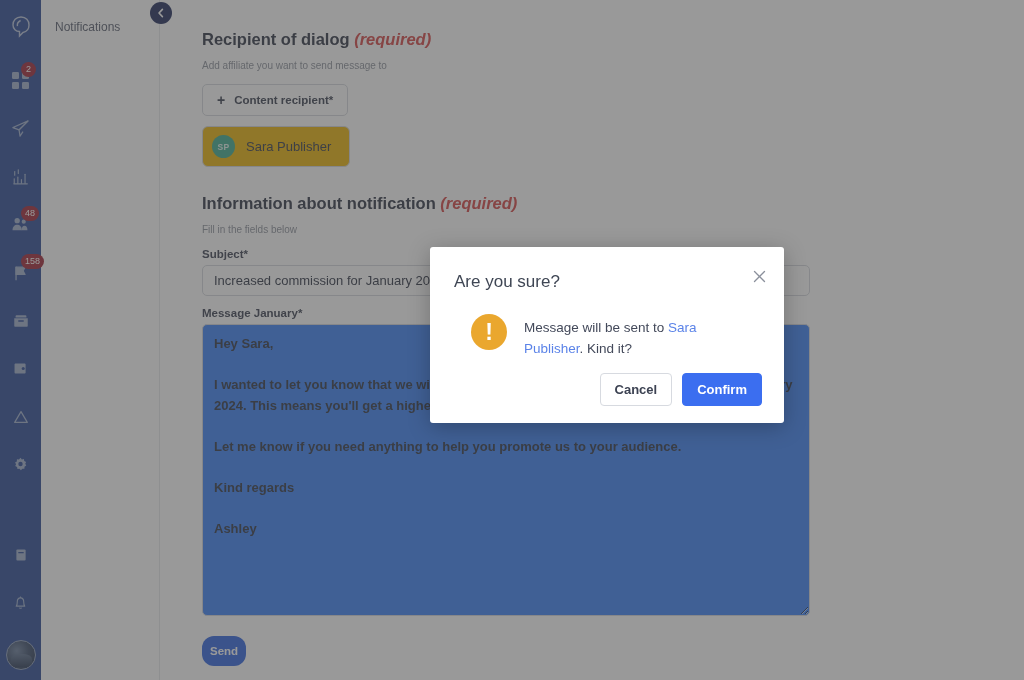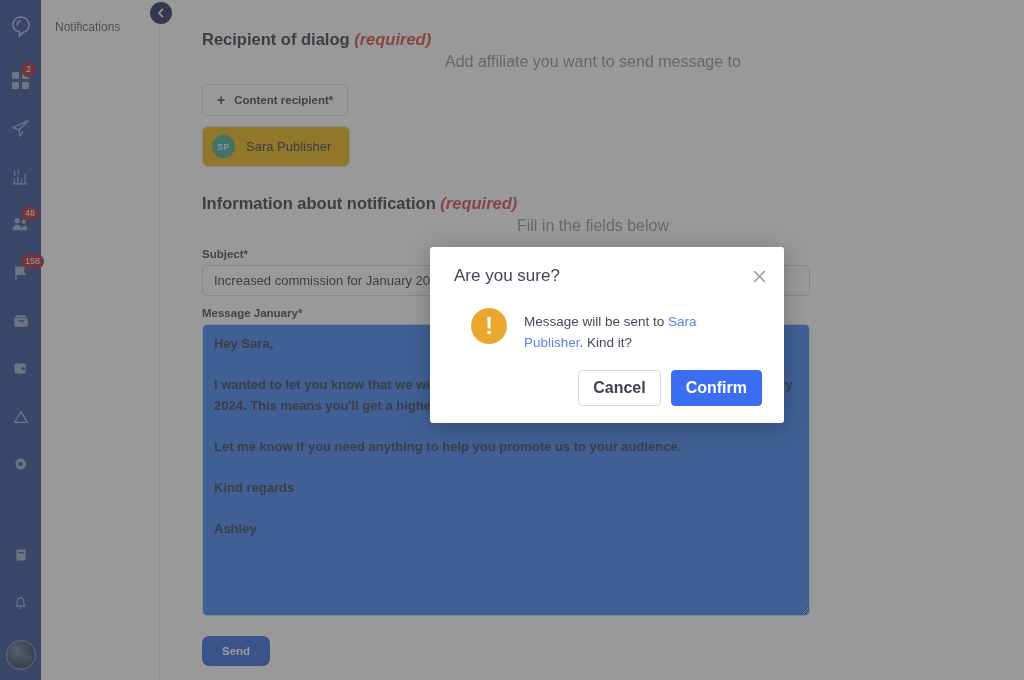--- a/index.html
+++ b/index.html
@@ -122,24 +122,23 @@
     font-weight: 600;
     color: #2f3545;
     margin: 0 0 4px 0;
   }
   .sec-title .req {
     color: #d64545;
     font-style: italic;
     font-weight: 600;
   }
   .sec-sub {
-    font-size: 16px;
+    font-size: 10px;
     color: #8d929c;
-    margin: 4px 0 13px 0;
-    text-align: center;
+    margin: 11px 0 13px 0;
   }
   .btn-outline {
     display: inline-flex; align-items: center; gap: 9px;
     padding: 8px 14px;
     border: 1px solid #d5d8de;
     border-radius: 5px;
     background: #fff;
     font-size: 11.5px;
     font-weight: 600;
     color: #3a4050;
@@ -196,23 +195,23 @@
     line-height: 20.5px;
     color: #2f3545;
     resize: both;
     outline: none;
     white-space: pre-wrap;
     overflow: hidden;
     font-weight: bold;
   }
   .btn-primary {
     margin-top: 20px;
-    padding: 9px 20px;
+    padding: 9px 8px;
     border: none;
-    border-radius: 7px;
+    border-radius: 12px;
     background: #2f64e0;
     color: #fff;
     font-family: "Liberation Sans", sans-serif;
     font-size: 11.5px;
     font-weight: 600;
     cursor: pointer;
   }
 
   
   .overlay {
@@ -224,21 +223,21 @@
 
   
   .modal {
     position: absolute;
     left: 430px; top: 247px;
     width: 354px; height: 176px;
     background: #fff;
     border-radius: 3px;
     box-shadow: 0 4px 22px rgba(0,0,0,0.25);
     z-index: 30;
-    padding: 19px 22px 0 24px;
+    padding: 25px 22px 0 24px;
   }
   .modal-title {
     font-size: 17px;
     color: #3f4654;
     font-weight: 400;
     margin: 0;
   }
   .modal-close {
     position: absolute; right: 16px; top: 20px;
     width: 18px; height: 18px;
@@ -273,21 +272,21 @@
   .modal-actions {
     position: absolute;
     right: 22px; bottom: 17px;
     display: flex; gap: 10px;
   }
   .m-btn {
     min-width: 67px;
     padding: 8px 14px;
     border-radius: 4px;
     font-family: "Liberation Sans", sans-serif;
-    font-size: 16px;
+    font-size: 13px;
     font-weight: 600;
     cursor: pointer;
     text-align: right;
   }
   .m-cancel { background: #fff; border: 1px solid #d7dae0; color: #3c4252; }
   .m-confirm { background: #3b6ef0; border: 1px solid #3b6ef0; color: #fff; }
 </style>
 </head>
 <body>
 

